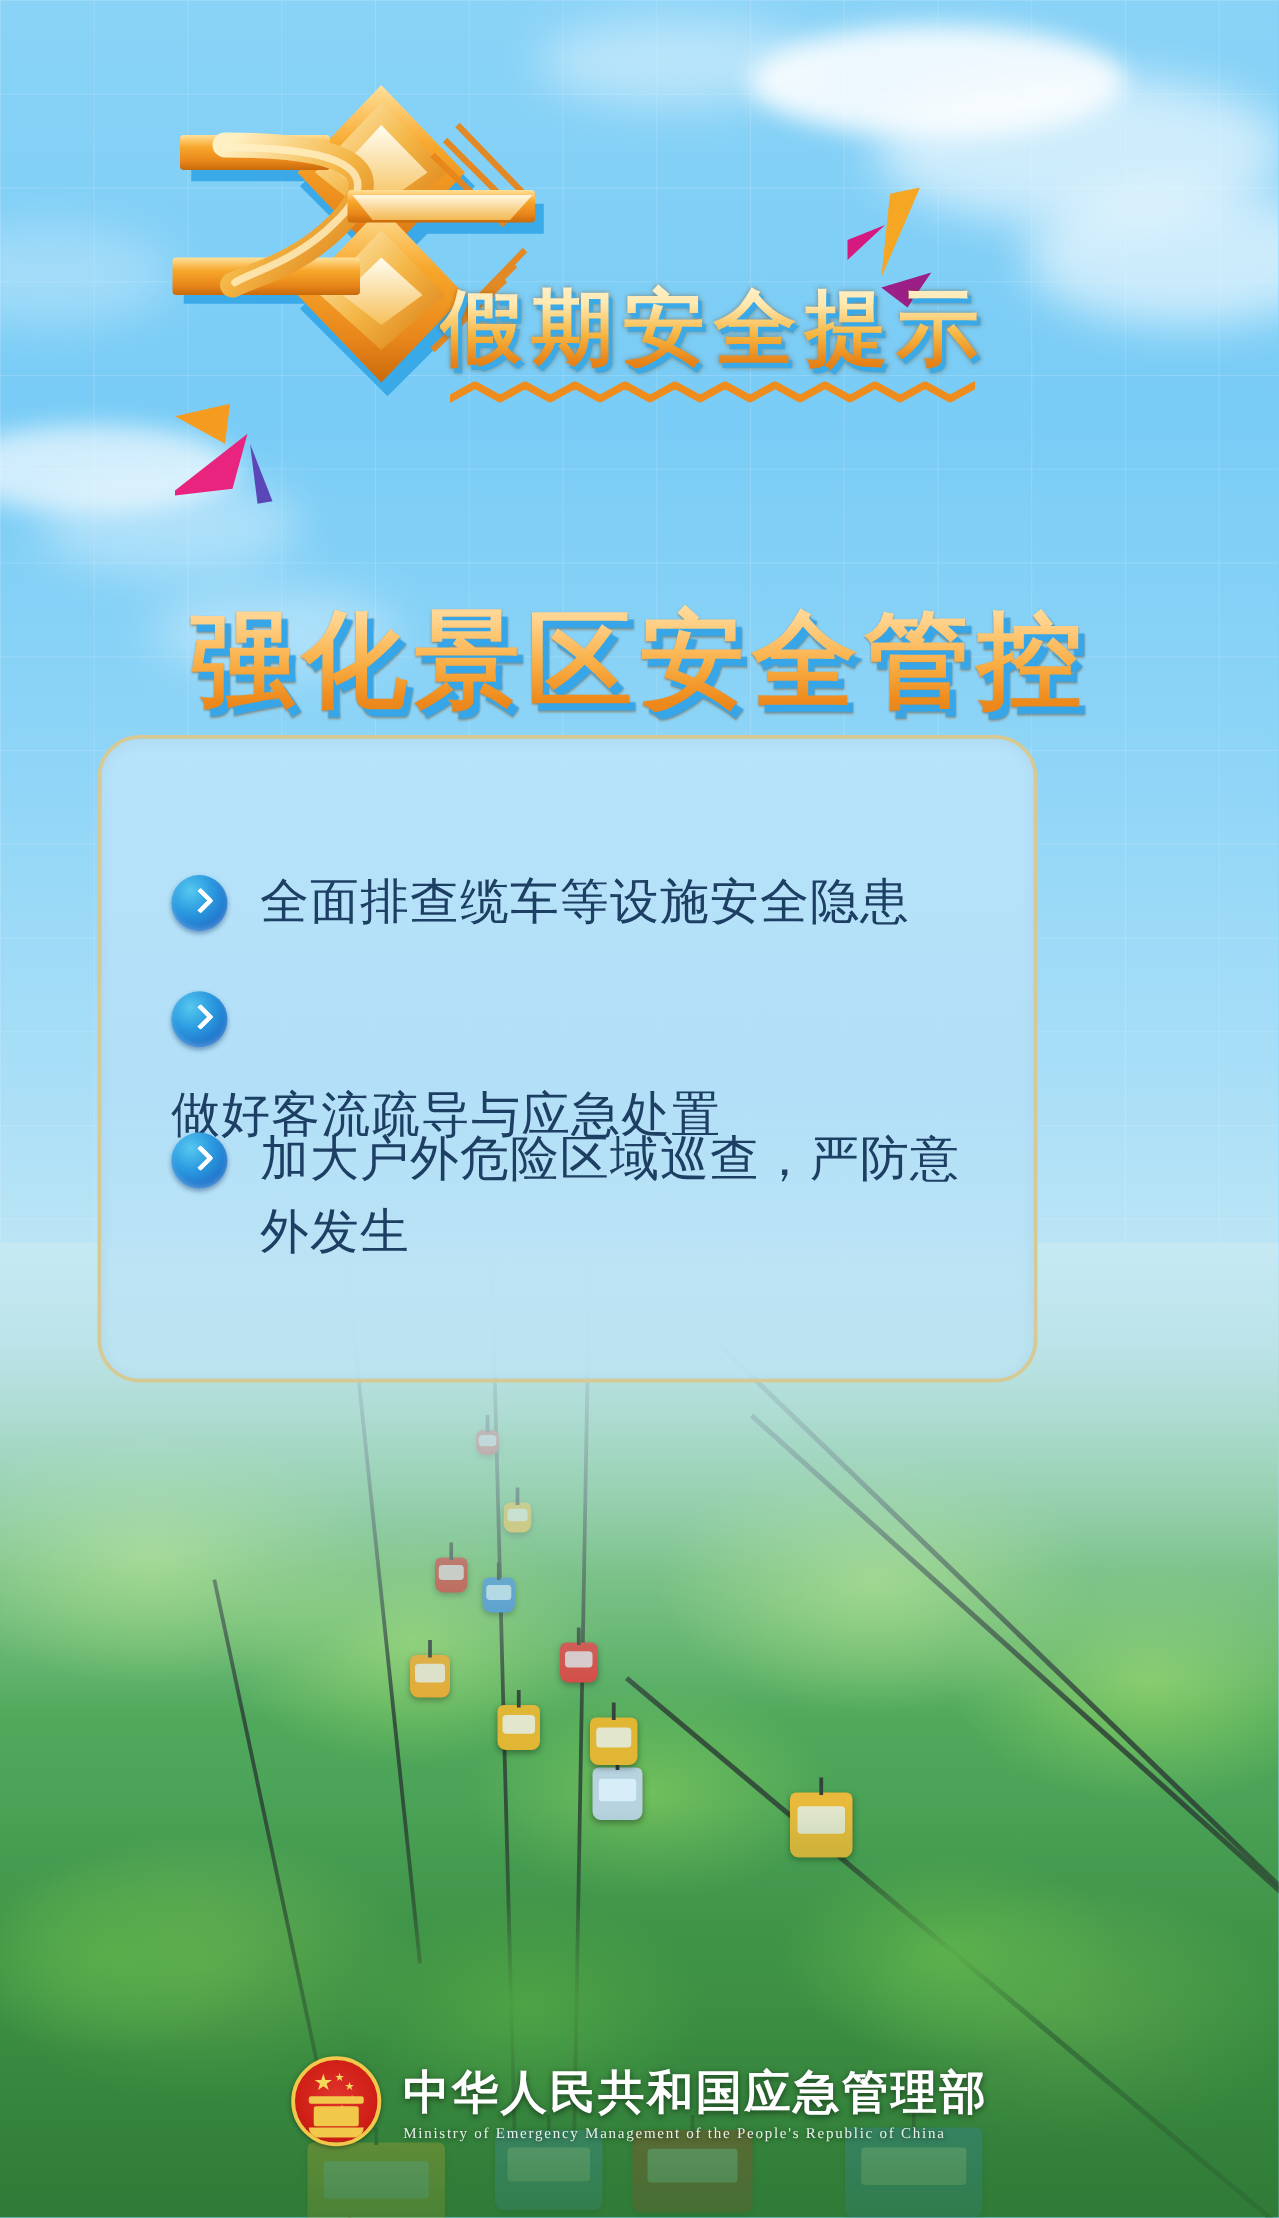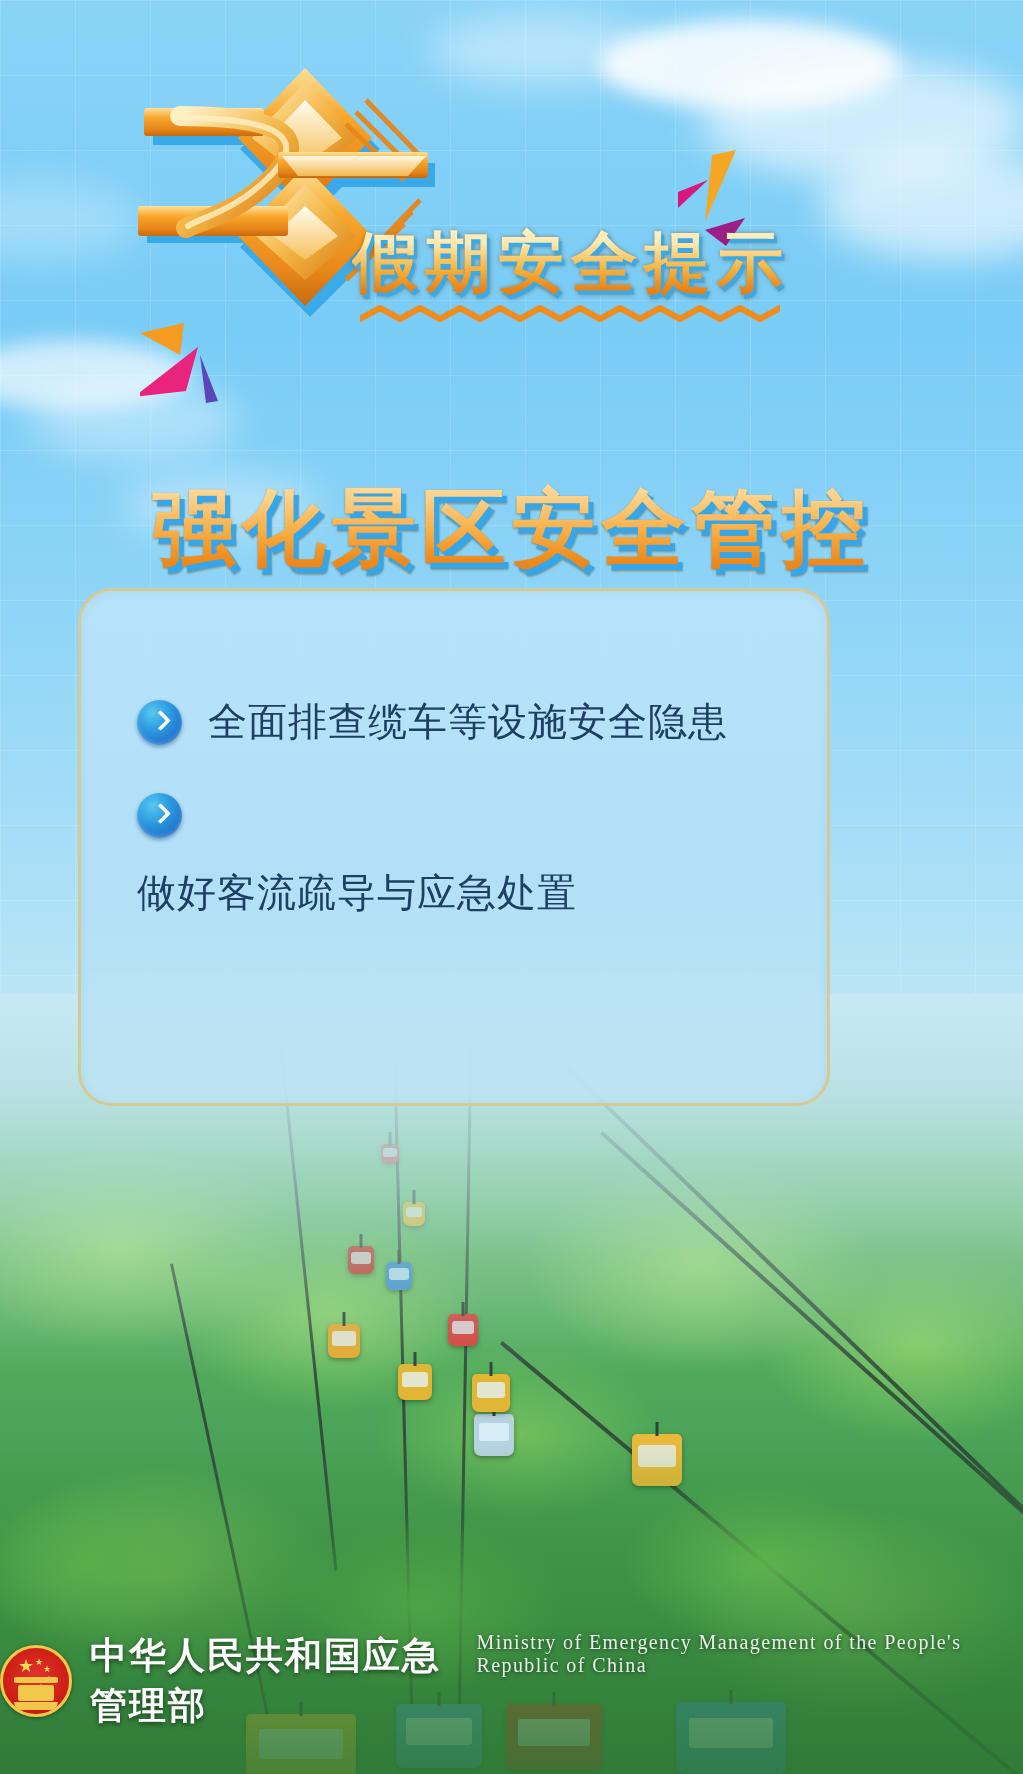--- a/index.html
+++ b/index.html
@@ -158,28 +158,28 @@
     width:36px; height:16px; background:#f2c84a; border-radius:2px;
   }
   #emblem .gate:before {
     content:""; position:absolute; left:-4px; top:-8px; width:44px; height:6px;
     background:#f2c84a; border-radius:2px;
   }
   #emblem .ears {
     position:absolute; left:50%; bottom:4px; transform:translateX(-50%);
     width:44px; height:8px; background:#f2c84a; border-radius:0 0 10px 10px;
   }
-  #footer-texts { display:flex; flex-direction:row; }
+  #footer-texts { display:flex; flex-direction:column; }
   #footer-cn {
     font-size:37px; font-weight:bold; color:#ffffff; letter-spacing:2px;
     text-shadow:0 2px 5px rgba(0,0,0,.55);
   }
   #footer-en {
     font-family:"Liberation Serif","DejaVu Serif",serif;
-    font-size:20px; color:#e9f2ea; letter-spacing:1.4px; margin-top:0;
+    font-size:12px; color:#e9f2ea; letter-spacing:1.4px; margin-top:0;
     text-shadow:0 1px 4px rgba(0,0,0,.6);
   }
 </style>
 </head>
 <body>
 
 <div id="poster">
 
   <div id="sky"></div>
   <div id="grid"></div>
@@ -337,20 +337,24 @@
     <div class="bullet-row" style="top:70px;margin-top:32px;">
       <span class="bullet"></span>
       <span class="bullet-text">全面排查缆车等设施安全隐患</span>
     </div>
 
     <div class="bullet-row" style="top:195px;flex-direction:column;">
       <span class="bullet"></span>
       <span class="bullet-text">做好客流疏导与应急处置</span>
     </div>
 
+    <div class="bullet-row" style="top:308px;">
+      <span class="bullet"></span>
+      <span class="bullet-text">加大户外危险区域巡查，严防意外发生</span>
+    </div>
 
   </div>
 
   <div id="footer">
     <div id="emblem">
       <span class="star" style="left:15px;top:11px;font-size:18px;">★</span>
       <span class="star" style="left:32px;top:7px;font-size:9px;">★</span>
       <span class="star" style="left:40px;top:14px;font-size:9px;">★</span>
       <span class="star" style="left:42px;top:24px;font-size:9px;">★</span>
       <span class="star" style="left:34px;top:32px;font-size:9px;">★</span>

